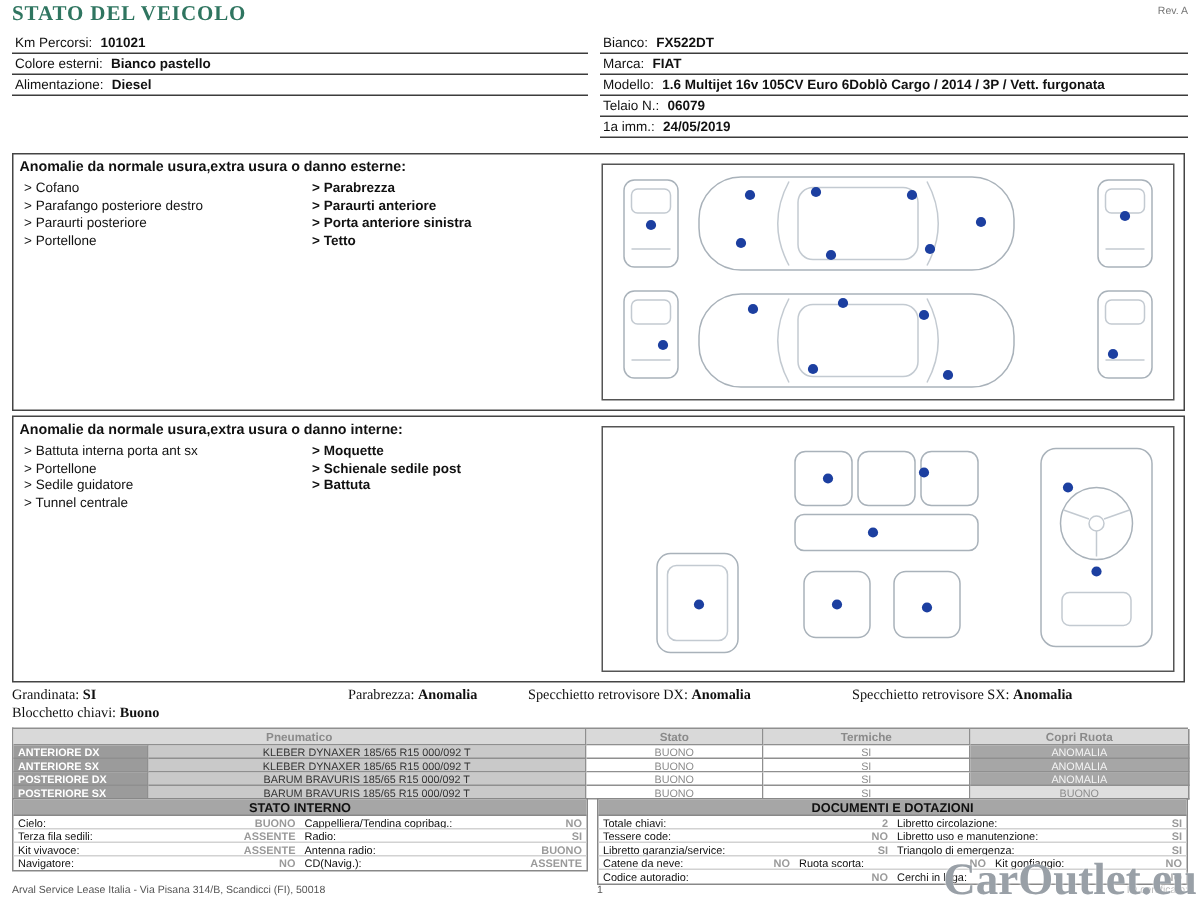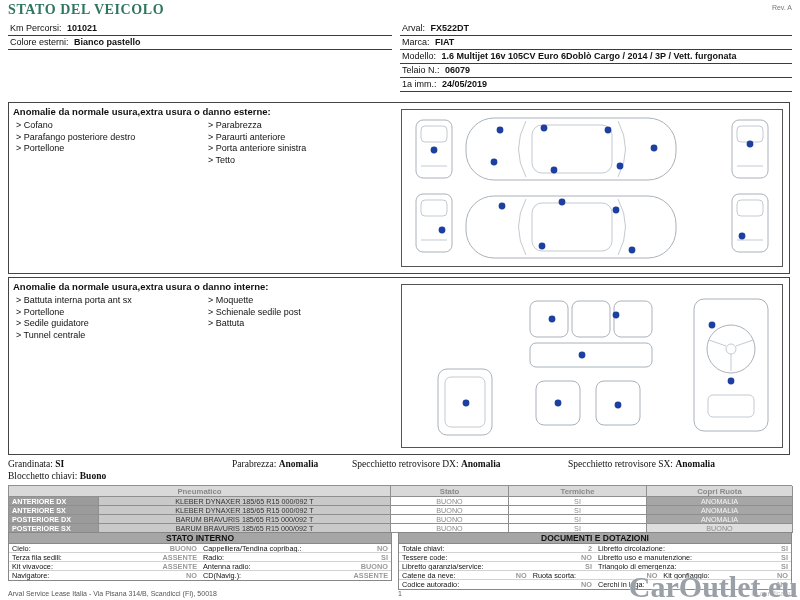--- a/index.html
+++ b/index.html
@@ -19,21 +19,21 @@
   .info-row .lbl { margin-right:3px; }
   .info-row .val { font-weight:bold; }
 
   
   .panel { position:absolute; left:8px; width:782px; border:1px solid #444; background:#fff; }
   .panel-ext { top:102px; height:172px; }
   .panel-int { top:277px; height:178px; }
   .panel-head { font-size:9.5px; font-weight:bold; padding:3px 0 3px 4px; }
   .plists { display:flex; padding-left:7px; font-size:9px; }
   .plist1 { width:192px; }
-  .plist2 { width:186px; }
+  .plist2 { width:186px;font-weight:bold; }
   .itm { line-height:11.5px; white-space:nowrap; }
   .itm::before { content:"> "; }
   .diagram { position:absolute; top:6px; left:392px; width:382px; border:1px solid #555; background:#fff; }
   .panel-ext .diagram { height:158px; }
   .panel-int .diagram { height:164px; }
   .diagram svg { display:block; }
 
   
   .summary { position:absolute; left:8px; top:459px; width:784px; font-size:9.5px; }
   .sum-row { position:relative; height:12px;font-family:Liberation Serif, serif; }
@@ -90,25 +90,29 @@
 
   <div class="info-left">
     <div class="info-row">
       <span class="lbl">Km Percorsi:</span>
       <span class="val">101021</span>
     </div>
     <div class="info-row">
       <span class="lbl">Colore esterni:</span>
       <span class="val">Bianco pastello</span>
     </div>
+    <div class="info-row">
+      <span class="lbl">Alimentazione:</span>
+      <span class="val">Diesel</span>
+    </div>
   </div>
 
   <div class="info-right">
     <div class="info-row">
-      <span class="lbl">Arval:</span>
+      <span class="lbl">Bianco:</span>
       <span class="val">FX522DT</span>
     </div>
     <div class="info-row">
       <span class="lbl">Marca:</span>
       <span class="val">FIAT</span>
     </div>
     <div class="info-row">
       <span class="lbl">Modello:</span>
       <span class="val">1.6 Multijet 16v 105CV Euro 6Doblò Cargo / 2014 / 3P / Vett. furgonata</span>
     </div>
@@ -121,20 +125,21 @@
       <span class="val">24/05/2019</span>
     </div>
   </div>
 
   <div class="panel panel-ext">
     <div class="panel-head">Anomalie da normale usura,extra usura o danno esterne:</div>
     <div class="plists">
       <div class="plist1">
         <div class="itm">Cofano</div>
         <div class="itm">Parafango posteriore destro</div>
+        <div class="itm">Paraurti posteriore</div>
         <div class="itm">Portellone</div>
       </div>
       <div class="plist2">
         <div class="itm">Parabrezza</div>
         <div class="itm">Paraurti anteriore</div>
         <div class="itm">Porta anteriore sinistra</div>
         <div class="itm">Tetto</div>
       </div>
     </div>
     <div class="diagram">

